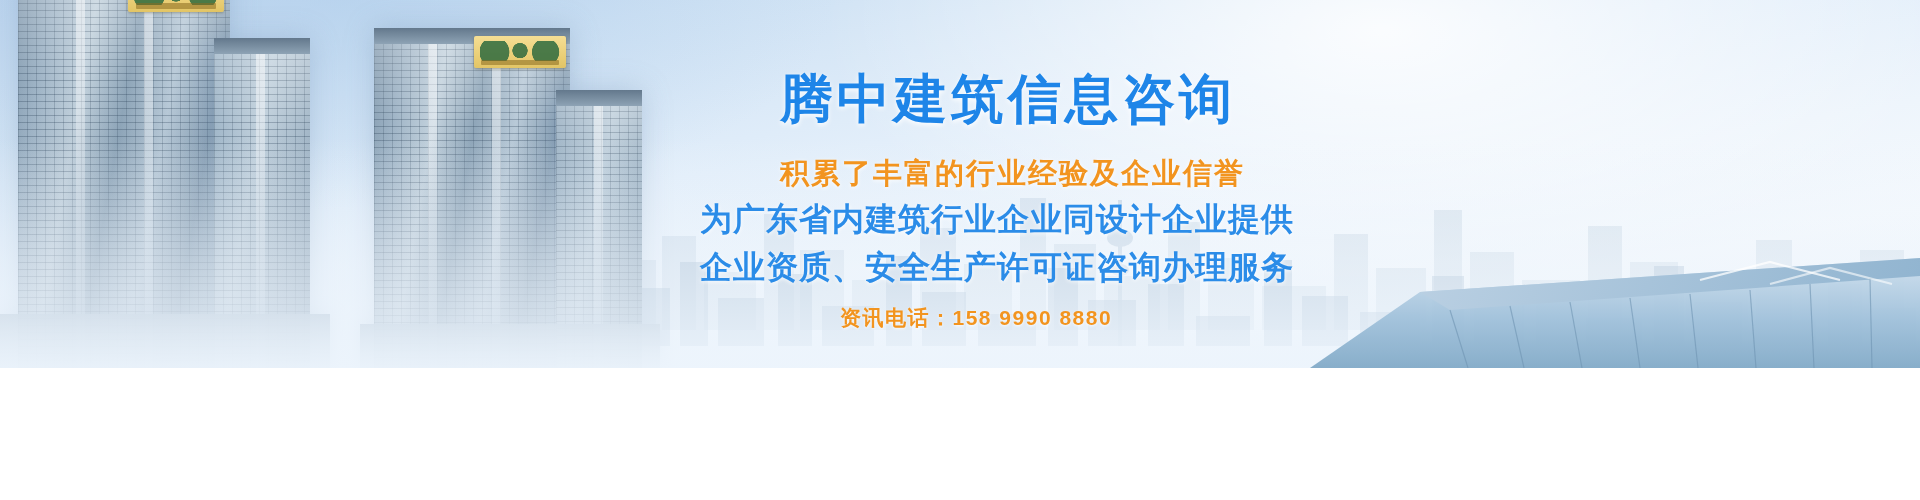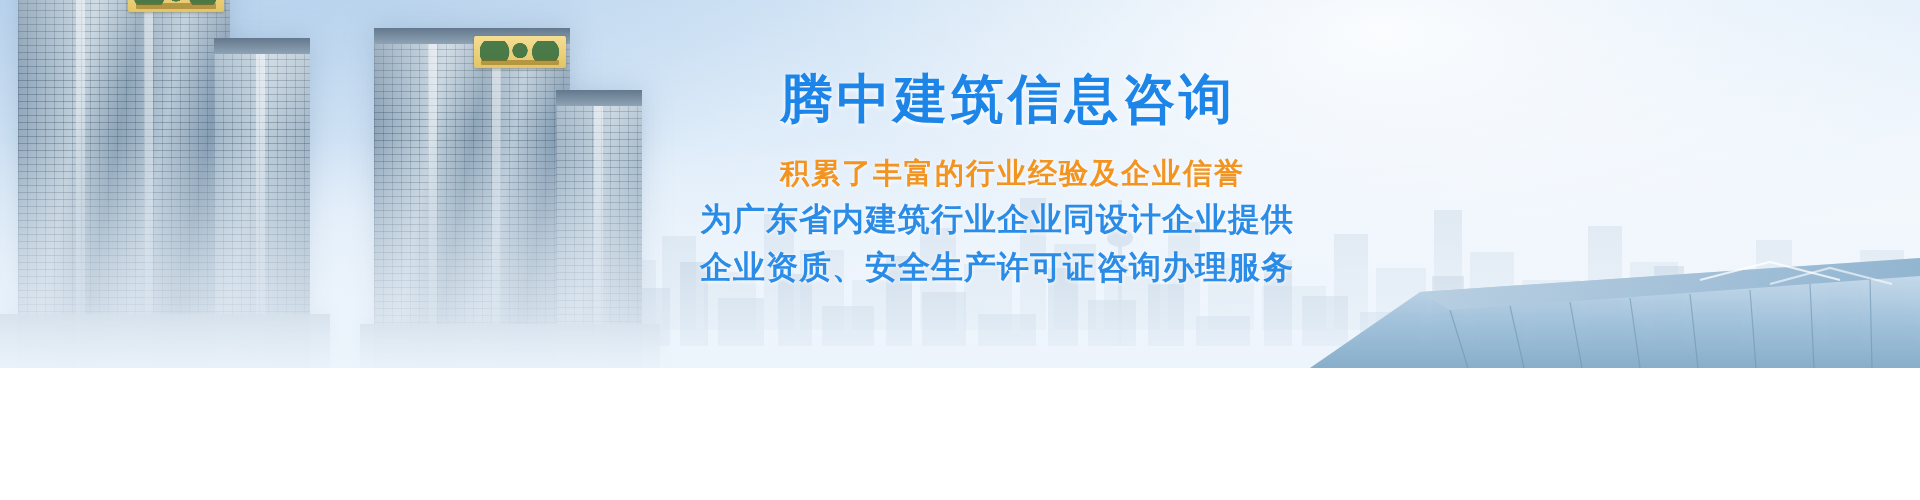--- a/index.html
+++ b/index.html
@@ -262,15 +262,16 @@
     <path d="M470,66 L530,50 L592,66" fill="none" stroke="#ffffff" stroke-width="2.2" opacity="0.6"></path>
   </svg>
 
   <div class="haze"></div>
 
   <div class="text-block">
     <div class="title">腾中建筑信息咨询</div>
     <div class="subtitle">积累了丰富的行业经验及企业信誉</div>
     <div class="body-line body-1">为广东省内建筑行业企业同设计企业提供</div>
     <div class="body-line body-2">企业资质、安全生产许可证咨询办理服务</div>
+    <div class="phone">资讯电话：158 9990 8880</div>
   </div>
 
 </div>
 
 </body></html>

